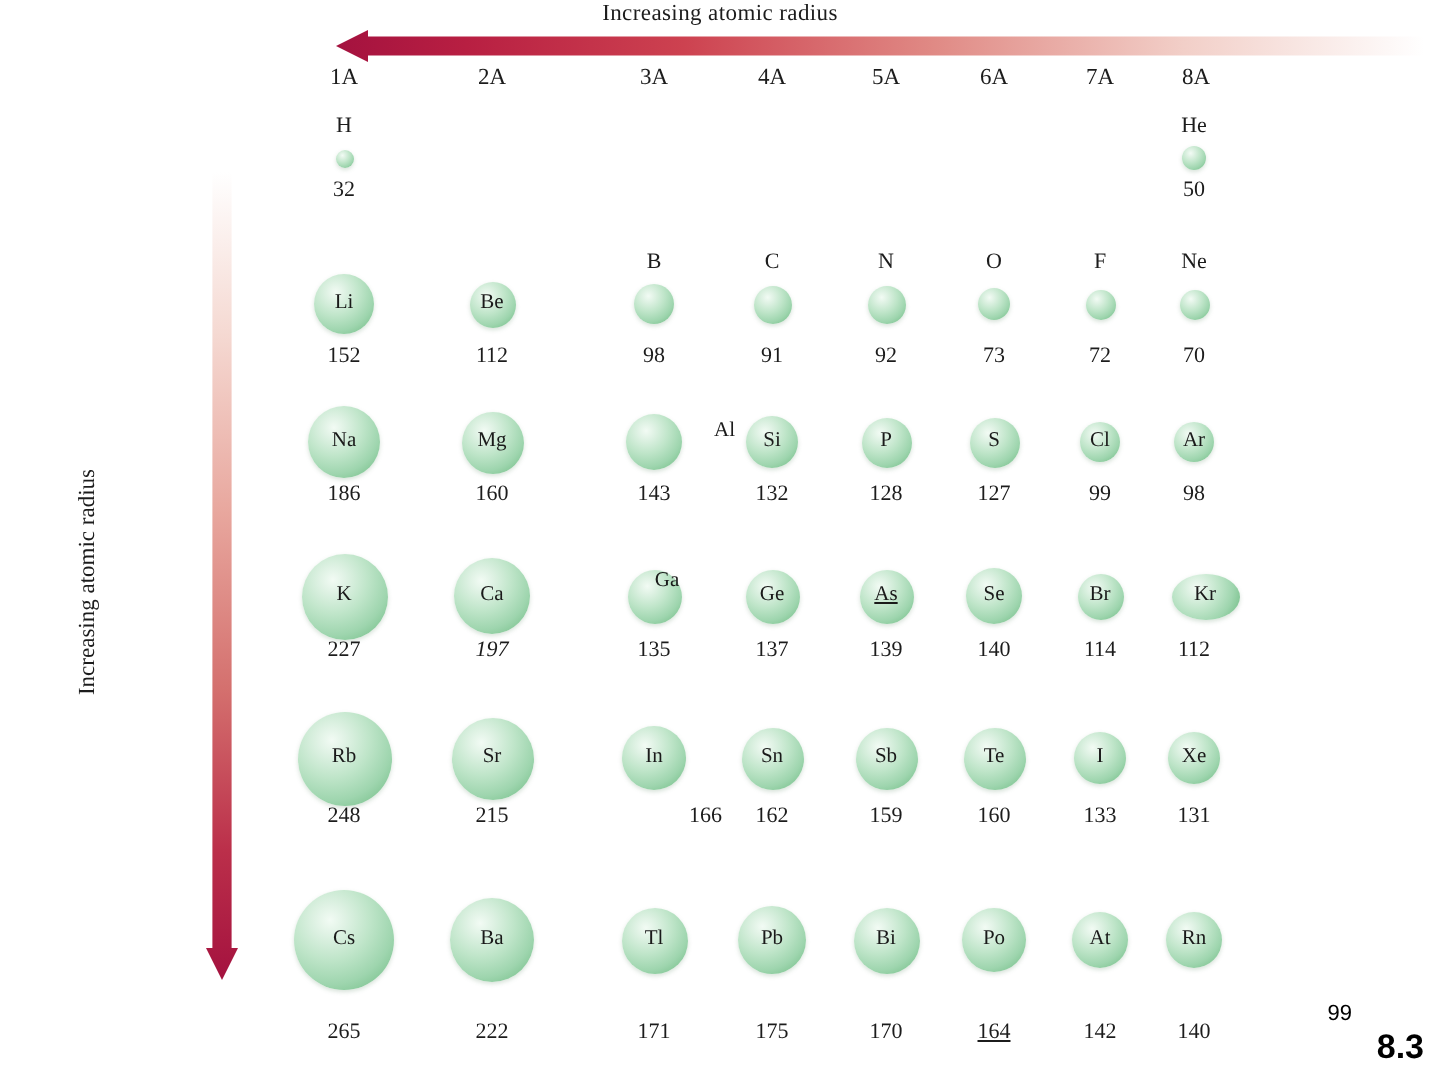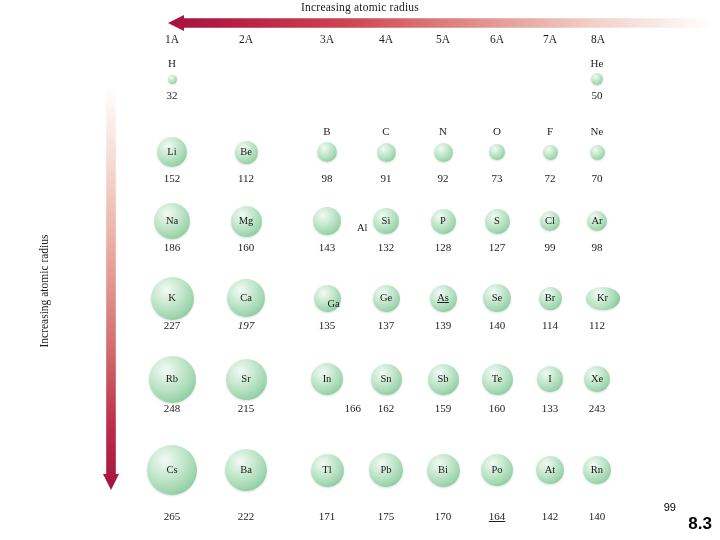--- a/index.html
+++ b/index.html
@@ -238,21 +238,21 @@
         <div class="value" style="top: 241px;">186</div>
       </div>
       <div class="cell" style="left: 212px; top: 0px; height: 0px;">
         <div class="sphere" style="width: 31px; height: 31px; left: 18.5px; top: 205.5px;">
           <div class="sym-in" style="top: 10.5px;">Mg</div>
         </div>
         <div class="value" style="top: 241px;">160</div>
       </div>
       <div class="cell" style="left: 293px; top: 0px; height: 0px;">
         <div class="sphere" style="width: 28px; height: 28px; left: 20px; top: 207px;">
-          <div class="sym-in" style="top: 16px; padding-left: 44px;">Al</div>
+          <div class="sym-in" style="top: 4px; padding-left: 44px;">Al</div>
         </div>
         <div class="value" style="top: 241px;">143</div>
       </div>
       <div class="cell" style="left: 352px; top: 0px; height: 0px;">
         <div class="sphere" style="width: 26px; height: 26px; left: 21px; top: 208px;">
           <div class="sym-in" style="top: 8px;">Si</div>
         </div>
         <div class="value" style="top: 241px;">132</div>
       </div>
       <div class="cell" style="left: 409px; top: 0px; height: 0px;">
@@ -286,21 +286,21 @@
         <div class="value" style="top: 319px;">227</div>
       </div>
       <div class="cell" style="left: 212px; top: 0px; height: 0px;">
         <div class="sphere" style="width: 38px; height: 38px; left: 15px; top: 279px;">
           <div class="sym-in" style="top: 14px;">Ca</div>
         </div>
         <div class="value" style="top: 319px; font-style: italic;">197</div>
       </div>
       <div class="cell" style="left: 293px; top: 0px; height: 0px;">
         <div class="sphere" style="width: 27px; height: 27px; left: 20.5px; top: 284.5px;">
-          <div class="sym-in" style="top: 14px; padding-left: 13px;">Ga</div>
+          <div class="sym-in" style="top: 1px; padding-left: 13px;">Ga</div>
         </div>
         <div class="value" style="top: 319px;">135</div>
       </div>
       <div class="cell" style="left: 352px; top: 0px; height: 0px;">
         <div class="sphere" style="width: 27px; height: 27px; left: 20.5px; top: 284.5px;">
           <div class="sym-in" style="top: 8.5px;">Ge</div>
         </div>
         <div class="value" style="top: 319px;">137</div>
       </div>
       <div class="cell" style="left: 409px; top: 0px; height: 0px;">
@@ -366,21 +366,21 @@
       <div class="cell" style="left: 516px; top: 0px; height: 0px;">
         <div class="sphere" style="width: 26px; height: 26px; left: 21px; top: 366px;">
           <div class="sym-in" style="top: 8px;">I</div>
         </div>
         <div class="value" style="top: 402px;">133</div>
       </div>
       <div class="cell" style="left: 563px; top: 0px; height: 0px;">
         <div class="sphere" style="width: 26px; height: 26px; left: 21px; top: 366px;">
           <div class="sym-in" style="top: 8px;">Xe</div>
         </div>
-        <div class="value" style="top: 402px;">243</div>
+        <div class="value" style="top: 402px;">131</div>
       </div>
       <div class="cell" style="left: 138px; top: 0px; height: 0px;">
         <div class="sphere" style="width: 50px; height: 50px; left: 9px; top: 445px;">
           <div class="sym-in" style="top: 20px;">Cs</div>
         </div>
         <div class="value" style="top: 510px;">265</div>
       </div>
       <div class="cell" style="left: 212px; top: 0px; height: 0px;">
         <div class="sphere" style="width: 42px; height: 42px; left: 13px; top: 449px;">
           <div class="sym-in" style="top: 16px;">Ba</div>

